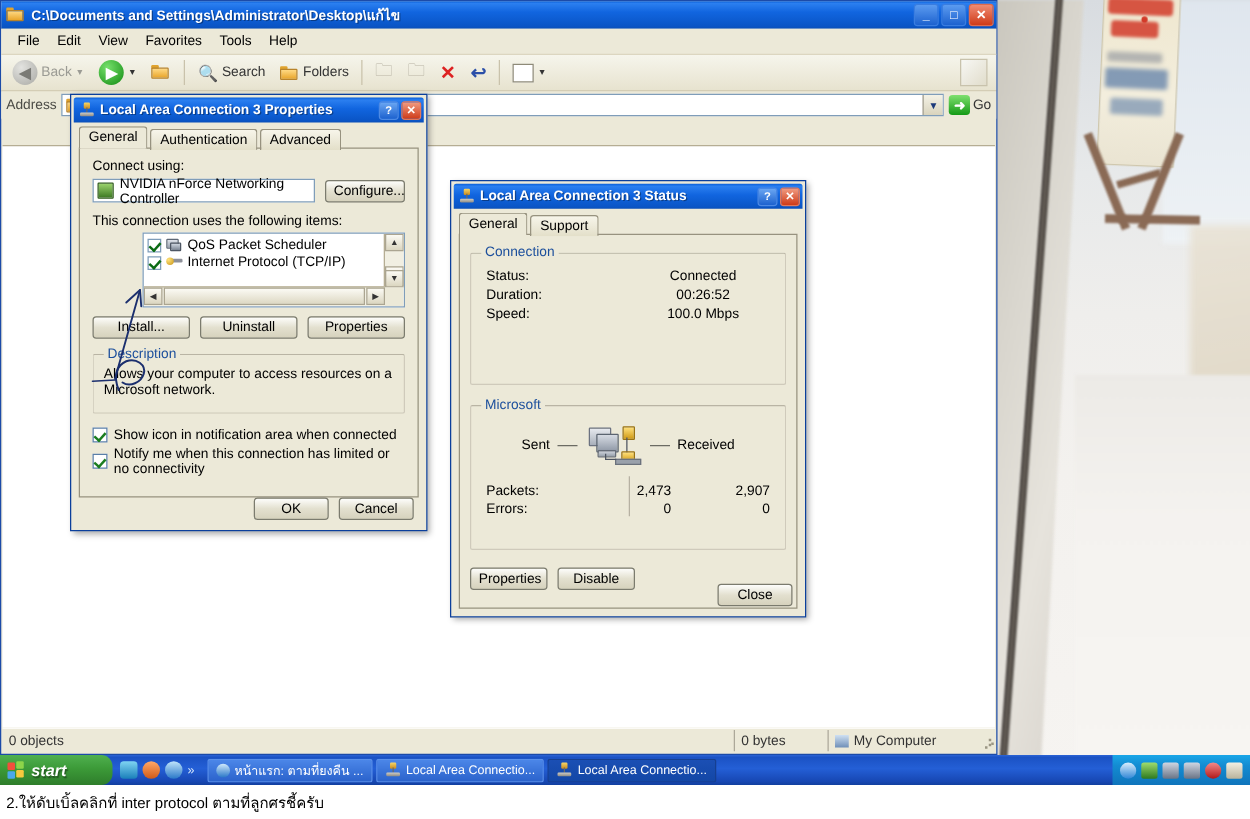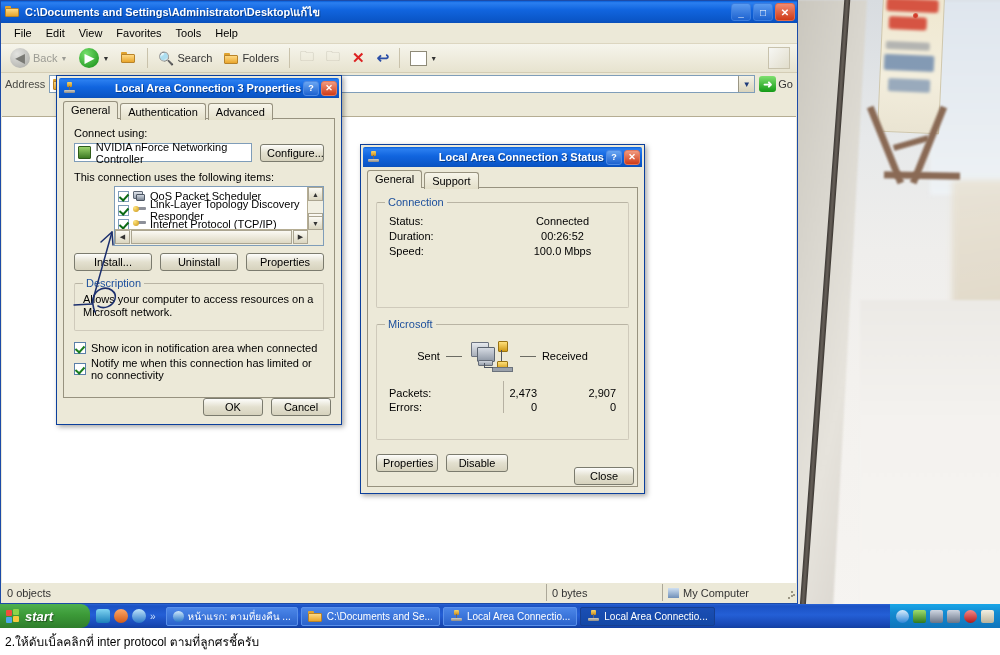--- a/index.html
+++ b/index.html
@@ -109,32 +109,32 @@
   .addrfield .af-ico{margin:0 3px;}
   .addr-caret{width:15px;height:16px;background:linear-gradient(to bottom,#f4f2e6,#d9d4bd);border-left:1px solid #9b9684;display:flex;align-items:center;justify-content:center;font-size:8px;color:#1c3a7a;margin-left:auto;}
   .gobtn{display:flex;align-items:center;gap:2px;font-size:11px;color:#333;}
   .go-ico{width:17px;height:16px;border-radius:3px;background:linear-gradient(to bottom,#7fe06f,#149a16);display:flex;align-items:center;justify-content:center;color:#fff;font-size:11px;font-weight:bold;}
   .explorer-body{position:absolute;left:1px;top:115px;right:1px;bottom:21px;background:#fff;border-top:1px solid #b5ad93;}
   .statusbar{
     position:absolute;left:1px;right:1px;bottom:1px;height:19px;
     background:#ece9d8;border-top:1px solid #fff;display:flex;align-items:center;font-size:11px;color:#333;
   }
   .sb-cell{height:17px;display:flex;align-items:center;padding:0 5px;box-sizing:border-box;}
-  .sb-sunk{border-left:1px solid #aca899;margin-left:41px;}
+  .sb-sunk{border-left:1px solid #aca899;}
   .sb-grip{margin-left:auto;width:14px;height:14px;position:relative;}
   .sb-grip i{position:absolute;width:2px;height:2px;background:#9b9684;}
 
   
   .dlg{position:absolute;background:#ece9d8;border:1px solid #0b3f9c;box-sizing:border-box;box-shadow:2px 2px 5px rgba(0,0,0,.35);}
   .dlg-tb{
     height:20px;margin:2px;
     background:linear-gradient(to bottom,#0a5fd8 0%,#2b7ff0 10%,#1165df 45%,#0a55c6 92%,#0b4fb8 100%);
     display:flex;align-items:center;padding:0 2px 0 4px;color:#fff;font-size:11px;font-weight:bold;border-radius:2px 2px 0 0;
   }
-  .dlg-tb .dt{flex:1;white-space:nowrap;text-shadow:1px 1px 0 rgba(0,0,0,.35);text-align:right;}
+  .dlg-tb .dt{flex:1;white-space:nowrap;text-shadow:1px 1px 0 rgba(0,0,0,.35);}
   .net-ico{width:13px;height:12px;margin-right:4px;position:relative;flex:0 0 auto;}
   .net-ico i{position:absolute;background:#e8b23a;}
   .net-ico .plug{left:4px;top:0;width:5px;height:5px;border-radius:1px;background:linear-gradient(#f6d66a,#c98a1c);}
   .net-ico .stem{left:6px;top:4px;width:1px;height:4px;background:#6d6a63;}
   .net-ico .base{left:1px;top:8px;width:11px;height:3px;background:linear-gradient(#cfcdc6,#8e8b83);border-radius:1px;}
   .dbtn{width:16px;height:15px;border:1px solid #4e8ae4;border-radius:3px;display:flex;align-items:center;justify-content:center;
     font-size:9px;color:#fff;font-weight:bold;box-sizing:border-box;margin-left:2px;}
   .dbtn.help{background:linear-gradient(to bottom,#6aa6f2,#1d62cf);}
   .dbtn.close{background:linear-gradient(to bottom,#f09a80,#cf3b18);border-color:#e3785a;}
 
@@ -464,28 +464,20 @@
                 <i class="m2"></i>
               </span>
             <span>QoS Packet Scheduler</span>
           </div>
           <div class="li">
             <span class="cb checked"></span>
             <span class="ico-proto">
                 <i class="bar"></i>
                 <i class="ball"></i>
               </span>
-            <span>Link-Layer Topology Discovery Responder</span>
-          </div>
-          <div class="li">
-            <span class="cb checked"></span>
-            <span class="ico-proto">
-                <i class="bar"></i>
-                <i class="ball"></i>
-              </span>
             <span>Internet Protocol (TCP/IP)</span>
           </div>
         </div>
         <div class="scrollv">
           <div class="sb-arrow">▲</div>
           <div class="sb-thumb" style="height:16px;margin-top:12px;"></div>
           <div class="sb-arrow" style="position:absolute;bottom:0;">▼</div>
         </div>
         <div class="scrollh">
           <div class="sb-arrow" style="float:left;">◀</div>
@@ -546,24 +538,20 @@
       <span class="qi" style="background:linear-gradient(#ffa867,#d05a18);border-radius:50%;"></span>
       <span class="qi" style="background:linear-gradient(#bfe4fb,#2a78c8);border-radius:50%;"></span>
       <span style="color:#cfe2fb;font-size:10px;">»</span>
     </div>
     <div class="tasks">
       <span class="task">
         <span style="width:11px;height:11px;border-radius:50%;background:linear-gradient(#cfe8fb,#2a78c8);flex:0 0 auto;"></span>
         <span style="overflow:hidden;text-overflow:ellipsis;">หน้าแรก: ตามที่ยงคืน ...</span>
       </span>
       <span class="task">
-        <span class="folder-ico" style="flex:0 0 auto;"></span>
-        <span style="overflow:hidden;text-overflow:ellipsis;">C:\Documents and Se...</span>
-      </span>
-      <span class="task">
         <span class="net-ico" style="flex:0 0 auto;margin:0;">
             <i class="plug"></i>
             <i class="stem"></i>
             <i class="base"></i>
           </span>
         <span style="overflow:hidden;text-overflow:ellipsis;">Local Area Connectio...</span>
       </span>
       <span class="task" style="background:linear-gradient(to bottom,#1b4fb4,#1347a6);border-color:#163f91;">
         <span class="net-ico" style="flex:0 0 auto;margin:0;">
             <i class="plug"></i>

